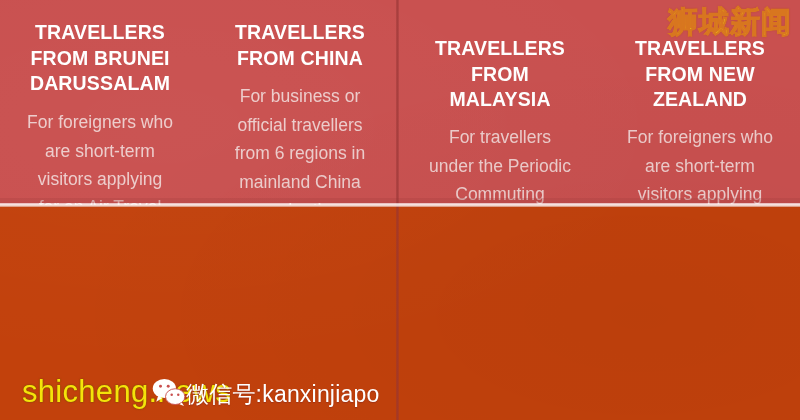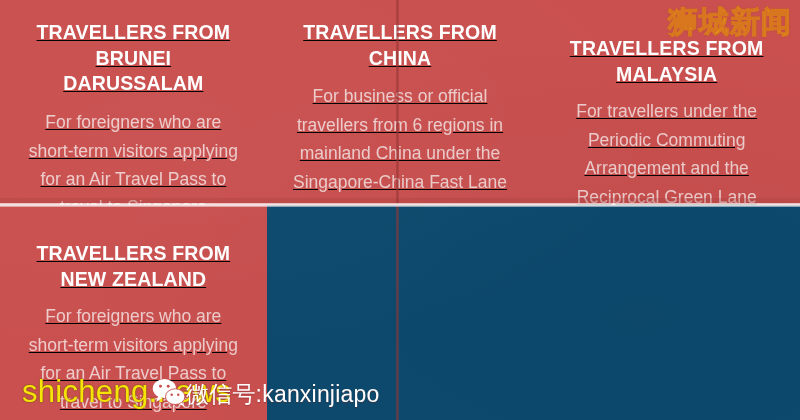--- a/index.html
+++ b/index.html
@@ -6,25 +6,24 @@
   html, body {
     width:800px; height:420px;
     overflow:hidden;
     background:#c9504f;
     font-family:"Liberation Sans", sans-serif;
   }
 
   #board {
     position:relative;
     width:800px; height:420px;
-    background:#0c4a6e;
+    background:#c2410c;
     display:grid;
-    grid-template-columns:1fr 1fr 1fr;
+    grid-template-columns:1fr 1fr 1fr 1fr;
     grid-template-rows:205px 1fr;
-    text-decoration:underline;
   }
 
   .card {
     position:relative;
     padding:18px 26px 0 26px;
     display:flex;
     flex-direction:column;
     align-items:center;
     text-align:center;
     background:#c9504f;

